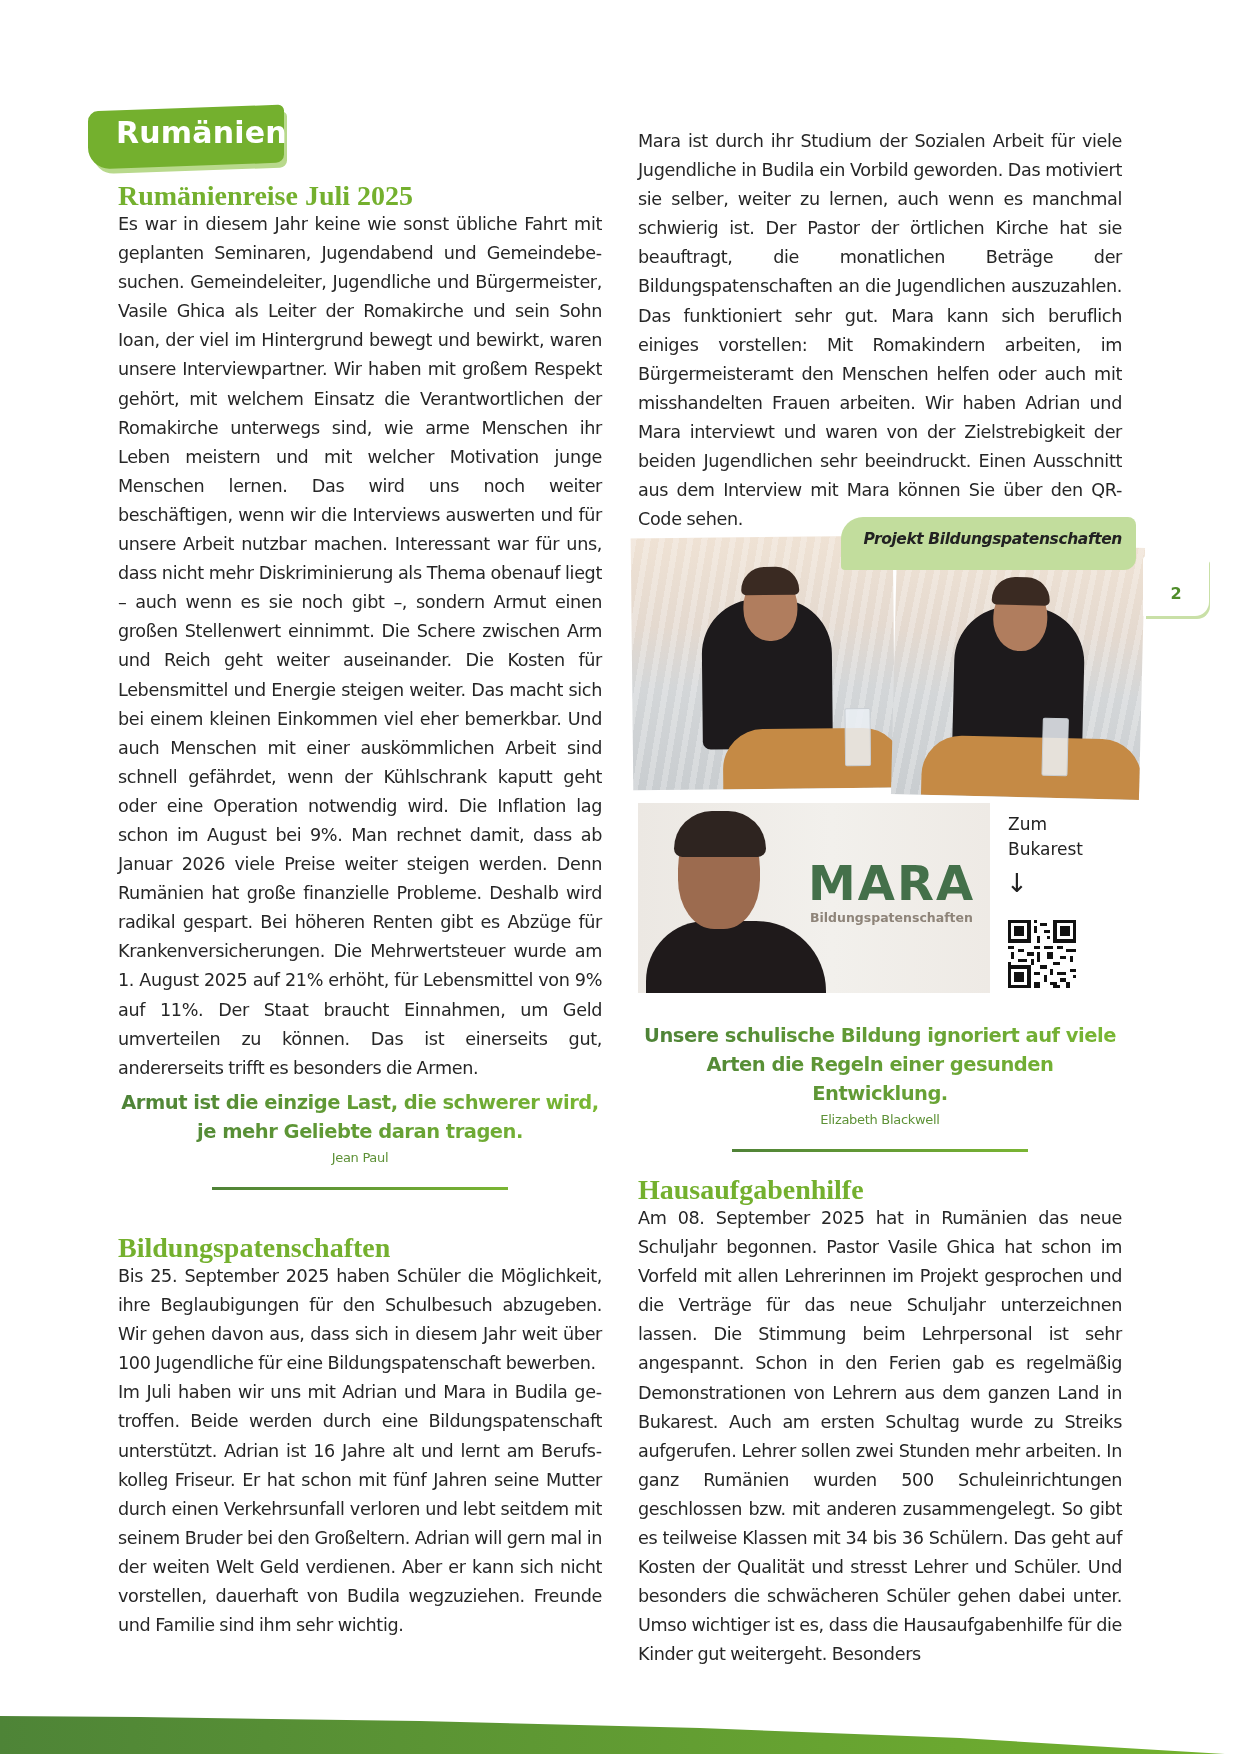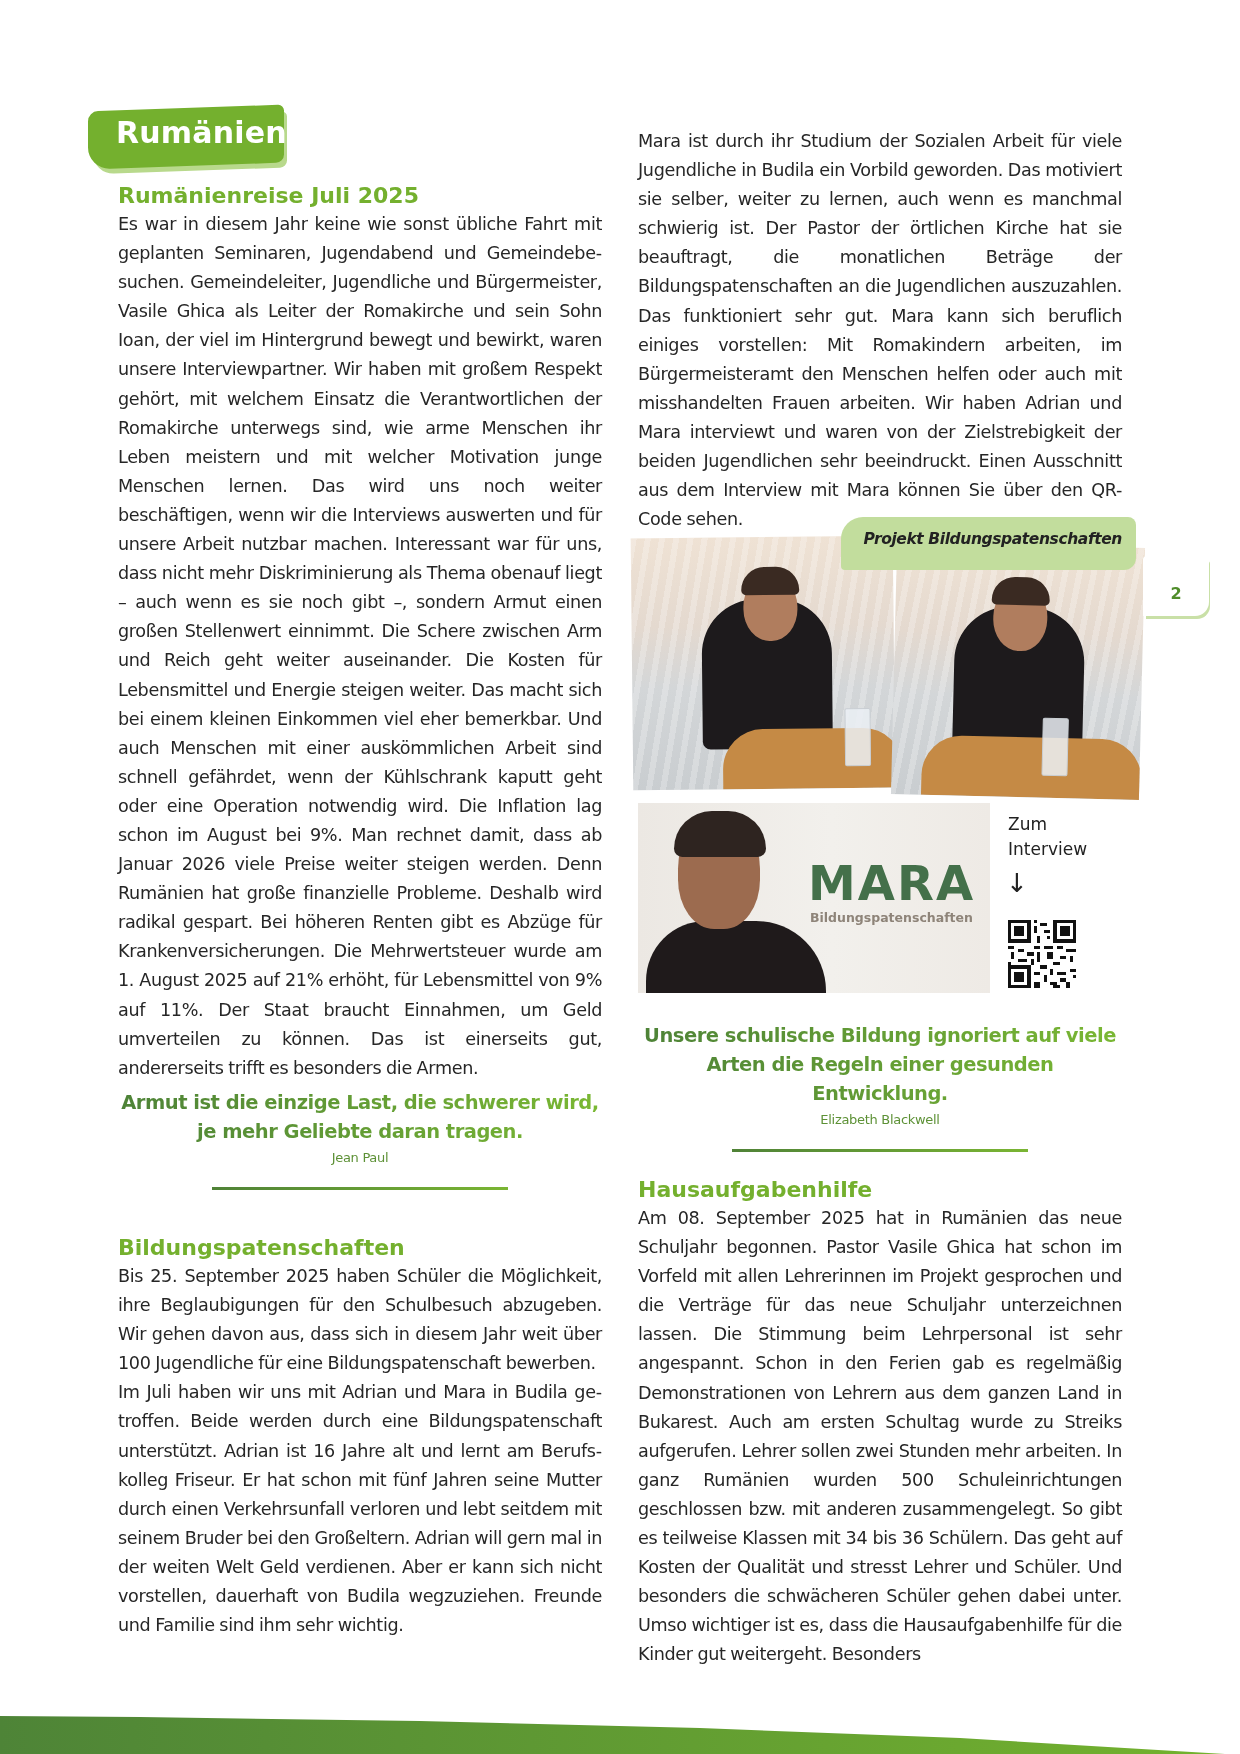--- a/index.html
+++ b/index.html
@@ -22,22 +22,23 @@
       position: absolute; left: 28px; top: 8px;
       color: #fff; font-size: 30px; font-weight: bold; letter-spacing: 0.2px;
       transform: skewY(2deg);
     }
 
     .col { position: absolute; width: 484px; }
     .col-left { left: 118px; }
     .col-right { left: 638px; }
 
     .h2 {
-      color: #74b02e; font-weight: bold; font-size: 22px; line-height: 28px;
+      color: #74b02e; font-weight: bold; font-size: 28px; line-height: 28px;
       margin: 0;
+      font-family: Liberation Serif, serif;
     }
     .body-text {
       font-size: 17.6px; line-height: 29.1px; text-align: justify;
       hyphens: manual; margin: 0; color: #262626;
       letter-spacing: -0.35px; word-spacing: -0.5px;
     }
     .body-text p { margin: 0; }
 
     .quote {
       position: absolute; text-align: center; width: 484px;
@@ -197,21 +198,21 @@
   <div class="mara-card">
     <div class="mara-body"></div>
     <div class="mara-face"></div>
     <div class="mara-hair"></div>
     <div class="mara-name">MARA</div>
     <div class="mara-sub">Bildungspatenschaften</div>
   </div>
 
   <div class="qr-label">
     <div>Zum</div>
-    <div>Interview</div>
+    <div>Bukarest</div>
   </div>
   <div class="qr-arrow">↓</div>
   <svg class="qr" viewBox="0 0 21 21" shape-rendering="crispEdges">
     <rect width="21" height="21" fill="#fff"></rect>
     <g fill="#111">
       <path d="M0 0h7v7H0z M14 0h7v7h-7z M0 14h7v7H0z"></path>
     </g>
     <g fill="#fff">
       <path d="M1 1h5v5H1z M15 1h5v5h-5z M1 15h5v5H1z"></path>
     </g>

